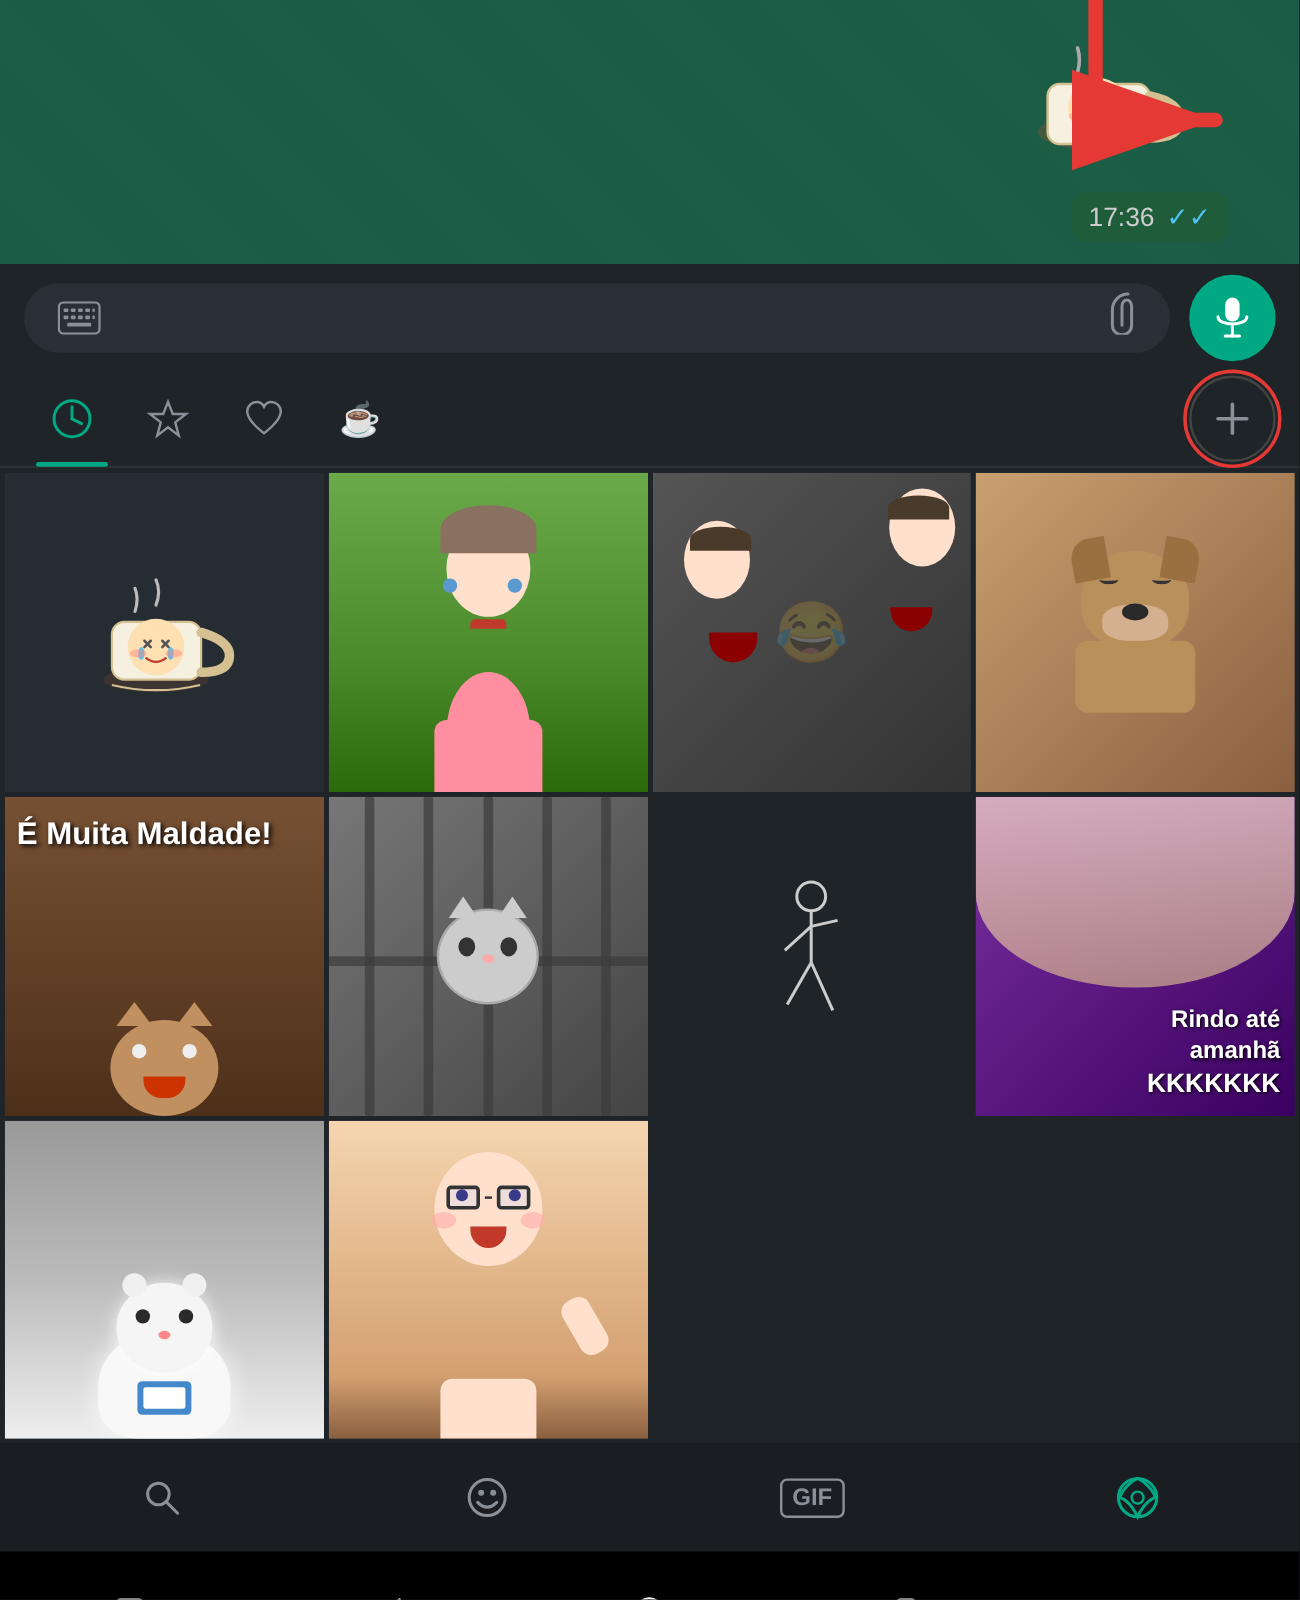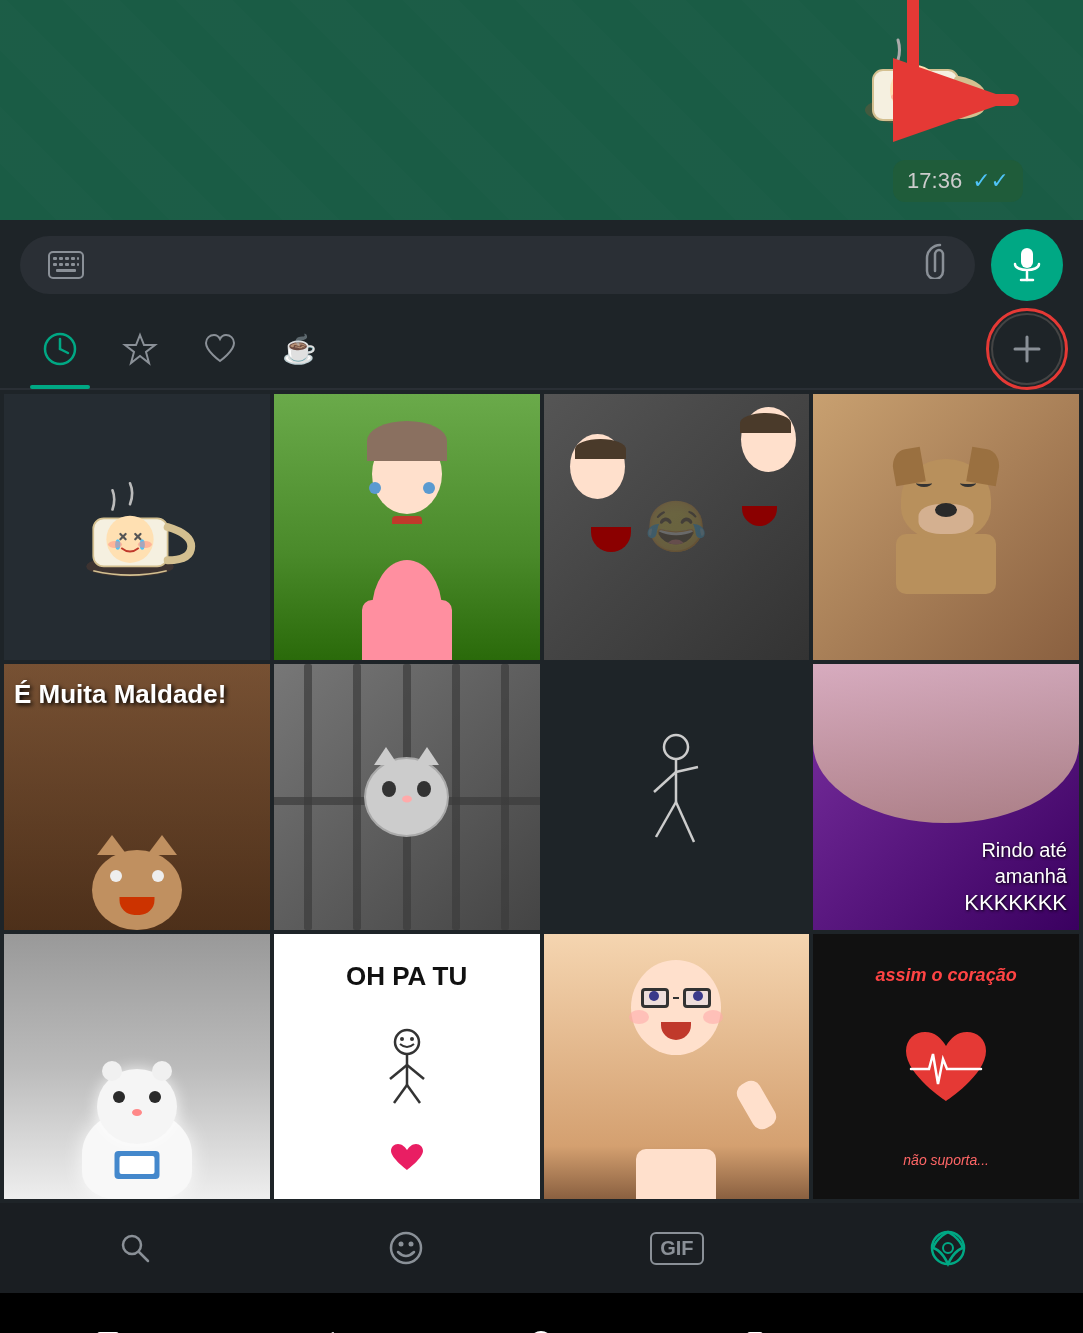--- a/index.html
+++ b/index.html
@@ -523,21 +523,21 @@
 
           <line x1="40" y1="70" x2="58" y2="110" stroke="#ccc" stroke-width="2.5"></line>
         </svg>
       </div>
     </div>
 
     <div class="sticker-cell">
       <div style="width:100%;height:100%;background:linear-gradient(135deg,#7a30a0 0%,#3a0060 100%);display:flex;flex-direction:column;align-items:flex-end;justify-content:flex-end;padding:12px;position:relative;overflow:hidden;">
 
         <div style="position:absolute;top:0;left:0;right:0;bottom:40%;background:linear-gradient(180deg,#ffe0cc 0%,#d4b090 100%);border-radius:0 0 50% 50%;opacity:0.7;"></div>
-        <div style="color:#fff;font-weight:normal;font-size:20px;text-align:right;text-shadow:1px 1px 3px #000;z-index:1;line-height:1.3;">
+        <div style="color:#fff;font-weight:bold;font-size:20px;text-align:right;text-shadow:1px 1px 3px #000;z-index:1;line-height:1.3;">
           Rindo até<br>amanhã<br><span style="font-size:22px;">KKKKKKK</span>
         </div>
       </div>
     </div>
 
     <div class="sticker-cell">
       <div style="width:100%;height:100%;background:linear-gradient(180deg,#999 0%,#bbb 50%,#eee 100%);display:flex;flex-direction:column;align-items:center;justify-content:flex-end;overflow:hidden;position:relative;">
 
         <div style="position:absolute;bottom:0;left:50%;transform:translateX(-50%);width:110px;height:90px;background:#f8f8f8;border-radius:50% 50% 30% 30%;box-shadow:0 0 20px rgba(255,255,255,0.8);"></div>
 
@@ -551,47 +551,20 @@
           <div style="position:absolute;top:-8px;left:5px;width:20px;height:20px;background:#f0f0f0;border-radius:50%;"></div>
           <div style="position:absolute;top:-8px;right:5px;width:20px;height:20px;background:#f0f0f0;border-radius:50%;"></div>
         </div>
 
         <div style="position:absolute;bottom:20px;left:50%;transform:translateX(-50%);width:45px;height:28px;background:#4488cc;border-radius:4px;display:flex;align-items:center;justify-content:center;">
           <div style="width:35px;height:18px;background:#fff;border-radius:2px;"></div>
         </div>
       </div>
     </div>
 
-    <div class="sticker-cell">
-      <div style="width:100%;height:100%;background:#fff;display:flex;flex-direction:column;align-items:center;justify-content:space-around;padding:10px;">
-        <div style="color:#111;font-weight:bold;font-size:26px;text-align:center;">OH PA TU</div>
-
-        <svg width="70" height="80" viewBox="0 0 70 80">
-
-          <circle cx="35" cy="15" r="12" stroke="#333" stroke-width="2.5" fill="none"></circle>
-
-          <path d="M28 17 Q35 23 42 17" stroke="#333" stroke-width="2" fill="none"></path>
-
-          <circle cx="30" cy="12" r="2" fill="#333"></circle>
-          <circle cx="40" cy="12" r="2" fill="#333"></circle>
-
-          <line x1="35" y1="27" x2="35" y2="58" stroke="#333" stroke-width="2.5"></line>
-
-          <line x1="35" y1="38" x2="18" y2="52" stroke="#333" stroke-width="2.5"></line>
-          <line x1="35" y1="38" x2="52" y2="52" stroke="#333" stroke-width="2.5"></line>
-
-          <line x1="35" y1="58" x2="22" y2="76" stroke="#333" stroke-width="2.5"></line>
-          <line x1="35" y1="58" x2="48" y2="76" stroke="#333" stroke-width="2.5"></line>
-        </svg>
-
-        <svg width="36" height="30" viewBox="0 0 36 30">
-          <path d="M18 28 C18 28 2 16 2 9 C2 5 5 2 9 2 C13 2 16 5 18 8 C20 5 23 2 27 2 C31 2 34 5 34 9 C34 16 18 28 18 28Z" fill="#e91e63"></path>
-        </svg>
-      </div>
-    </div>
 
     <div class="sticker-cell">
       <div style="width:100%;height:100%;background:linear-gradient(180deg,#f5d5b0 0%,#d4a070 80%,#8a6040 100%);display:flex;align-items:center;justify-content:center;overflow:hidden;position:relative;">
 
         <div style="position:absolute;top:10%;left:50%;transform:translateX(-50%);width:90px;height:95px;background:#ffe0cc;border-radius:50%;overflow:visible;">
 
           <div style="position:absolute;top:28px;left:50%;transform:translateX(-50%);display:flex;gap:4px;align-items:center;">
             <div style="width:28px;height:20px;border:3px solid #333;border-radius:4px;background:rgba(200,220,255,0.3);"></div>
             <div style="width:6px;height:2px;background:#333;"></div>
             <div style="width:28px;height:20px;border:3px solid #333;border-radius:4px;background:rgba(200,220,255,0.3);"></div>
@@ -605,32 +578,20 @@
           <div style="position:absolute;top:50px;left:-2px;width:20px;height:14px;background:#ffaaaa;border-radius:50%;opacity:0.6;"></div>
           <div style="position:absolute;top:50px;right:-2px;width:20px;height:14px;background:#ffaaaa;border-radius:50%;opacity:0.6;"></div>
         </div>
 
         <div style="position:absolute;right:15%;top:55%;width:25px;height:50px;background:#ffe0cc;border-radius:10px;transform:rotate(-30deg);"></div>
 
         <div style="position:absolute;bottom:0;left:50%;transform:translateX(-50%);width:80px;height:50px;background:#ffe0cc;border-radius:10px 10px 0 0;"></div>
       </div>
     </div>
 
-    <div class="sticker-cell">
-      <div style="width:100%;height:100%;background:#111;display:flex;flex-direction:column;align-items:center;justify-content:space-around;padding:10px;overflow:hidden;">
-        <div style="color:#ff4444;font-style:italic;font-weight:bold;font-size:18px;text-align:center;">assim o coração</div>
-
-        <svg width="90" height="80" viewBox="0 0 90 80">
-          <path d="M45 72 C45 72 5 46 5 22 C5 10 14 3 24 3 C34 3 40 9 45 17 C50 9 56 3 66 3 C76 3 85 10 85 22 C85 46 45 72 45 72Z" fill="#e53935"></path>
-
-          <path d="M10 40 L28 40 L32 25 L37 55 L42 30 L46 40 L80 40" stroke="#fff" stroke-width="2.5" fill="none" stroke-linecap="round"></path>
-        </svg>
-        <div style="color:#ff6666;font-size:14px;text-align:center;font-style:italic;">não suporta...</div>
-      </div>
-    </div>
 
   </div>
 </div>
 
 <div class="bottom-bar">
   <div class="bottom-bar-btn">
     <svg width="32" height="32" viewBox="0 0 32 32">
       <circle cx="13" cy="13" r="9" stroke="#8a9097" stroke-width="2.5" fill="none"></circle>
       <line x1="20" y1="20" x2="29" y2="29" stroke="#8a9097" stroke-width="2.5" stroke-linecap="round"></line>
     </svg>

